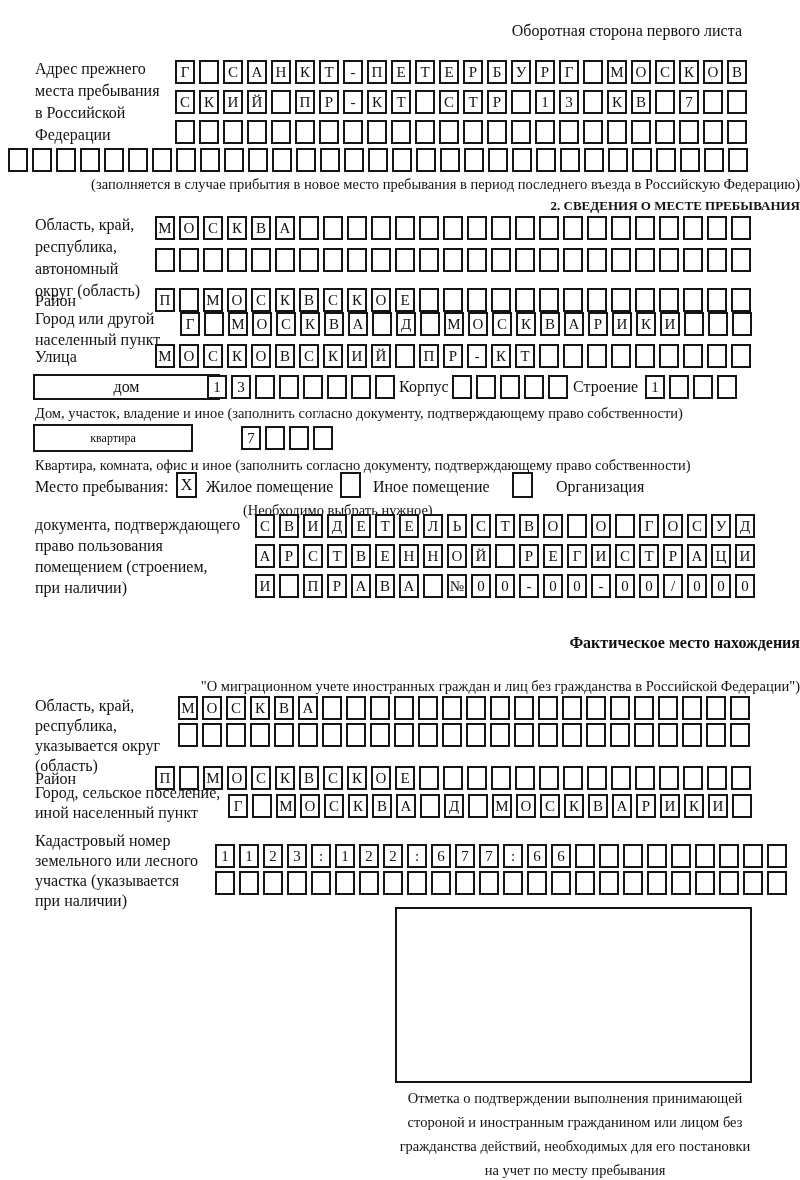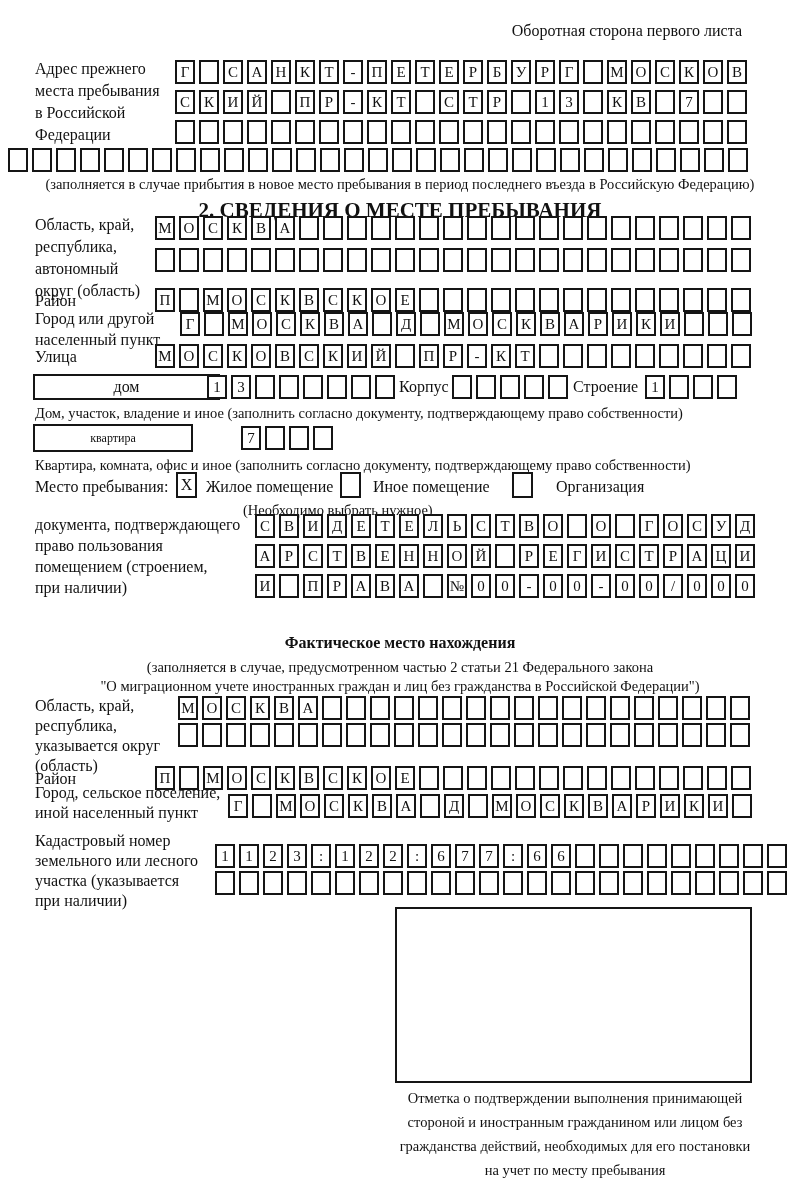--- a/index.html
+++ b/index.html
@@ -4,22 +4,22 @@
 <style>
   html,body{margin:0;padding:0;background:#fff;}
   #page{position:relative;width:800px;height:1180px;background:#ffffff;
         font-family:"Liberation Serif","DejaVu Serif",serif;color:#111;overflow:hidden;}
   .abs{position:absolute;}
   .lbl{font-size:16px;white-space:nowrap;}
   .lines div{line-height:22px;white-space:nowrap;font-size:16px;}
   .lines.tight div{line-height:20px;}
   .lines.mid div{line-height:21px;}
   .cap{font-size:14.5px;white-space:nowrap;}
-  .center{left:0;width:800px;text-align:center;}
-  .hdr{font-weight:bold;font-size:21px;}
+  .center{left:0;width:800px;text-align:right;}
+  .hdr{font-weight:bold;font-size:13px;}
   .grid{white-space:nowrap;height:24px;}
   .cell{display:inline-block;box-sizing:border-box;width:20px;height:24px;
         border:2px solid #151515;margin-right:4px;text-align:center;
         font-size:15px;line-height:20px;vertical-align:top;background:#fff;}
   .wbox{box-sizing:border-box;border:2px solid #151515;text-align:center;
         font-size:16px;background:#fff;}
   .cb{display:inline-block;box-sizing:border-box;width:21px;height:26px;
       border:2px solid #151515;text-align:center;font-size:16px;line-height:22px;background:#fff;}
   .stamp{box-sizing:border-box;border:2px solid #151515;background:#fff;}
 </style>
@@ -90,21 +90,20 @@
     <div>документа, подтверждающего</div>
     <div>право пользования</div>
     <div>помещением (строением,</div>
     <div>при наличии)</div>
   </div>
   <div class="abs grid" style="left:255px;top:514px;"><span class="cell">С</span><span class="cell">В</span><span class="cell">И</span><span class="cell">Д</span><span class="cell">Е</span><span class="cell">Т</span><span class="cell">Е</span><span class="cell">Л</span><span class="cell">Ь</span><span class="cell">С</span><span class="cell">Т</span><span class="cell">В</span><span class="cell">О</span><span class="cell"></span><span class="cell">О</span><span class="cell"></span><span class="cell">Г</span><span class="cell">О</span><span class="cell">С</span><span class="cell">У</span><span class="cell">Д</span></div>
   <div class="abs grid" style="left:255px;top:544px;"><span class="cell">А</span><span class="cell">Р</span><span class="cell">С</span><span class="cell">Т</span><span class="cell">В</span><span class="cell">Е</span><span class="cell">Н</span><span class="cell">Н</span><span class="cell">О</span><span class="cell">Й</span><span class="cell"></span><span class="cell">Р</span><span class="cell">Е</span><span class="cell">Г</span><span class="cell">И</span><span class="cell">С</span><span class="cell">Т</span><span class="cell">Р</span><span class="cell">А</span><span class="cell">Ц</span><span class="cell">И</span></div>
   <div class="abs grid" style="left:255px;top:574px;"><span class="cell">И</span><span class="cell"></span><span class="cell">П</span><span class="cell">Р</span><span class="cell">А</span><span class="cell">В</span><span class="cell">А</span><span class="cell"></span><span class="cell">№</span><span class="cell">0</span><span class="cell">0</span><span class="cell">-</span><span class="cell">0</span><span class="cell">0</span><span class="cell">-</span><span class="cell">0</span><span class="cell">0</span><span class="cell">/</span><span class="cell">0</span><span class="cell">0</span><span class="cell">0</span></div>
 
   <div class="abs hdr center" style="top:634px;font-size:16px;">Фактическое место нахождения</div>
-  <div class="abs cap center" style="top:659px;">(заполняется в случае, предусмотренном частью 2 статьи 21 Федерального закона</div>
   <div class="abs cap center" style="top:678px;">"О миграционном учете иностранных граждан и лиц без гражданства в Российской Федерации")</div>
 
   <div class="abs lines tight" style="left:35px;top:696px;">
     <div>Область, край,</div>
     <div>республика,</div>
     <div>указывается округ</div>
     <div>(область)</div>
   </div>
   <div class="abs grid" style="left:178px;top:696px;"><span class="cell">М</span><span class="cell">О</span><span class="cell">С</span><span class="cell">К</span><span class="cell">В</span><span class="cell">А</span><span class="cell"></span><span class="cell"></span><span class="cell"></span><span class="cell"></span><span class="cell"></span><span class="cell"></span><span class="cell"></span><span class="cell"></span><span class="cell"></span><span class="cell"></span><span class="cell"></span><span class="cell"></span><span class="cell"></span><span class="cell"></span><span class="cell"></span><span class="cell"></span><span class="cell"></span><span class="cell"></span></div>
   <div class="abs grid" style="left:178px;top:723px;"><span class="cell"></span><span class="cell"></span><span class="cell"></span><span class="cell"></span><span class="cell"></span><span class="cell"></span><span class="cell"></span><span class="cell"></span><span class="cell"></span><span class="cell"></span><span class="cell"></span><span class="cell"></span><span class="cell"></span><span class="cell"></span><span class="cell"></span><span class="cell"></span><span class="cell"></span><span class="cell"></span><span class="cell"></span><span class="cell"></span><span class="cell"></span><span class="cell"></span><span class="cell"></span><span class="cell"></span></div>

